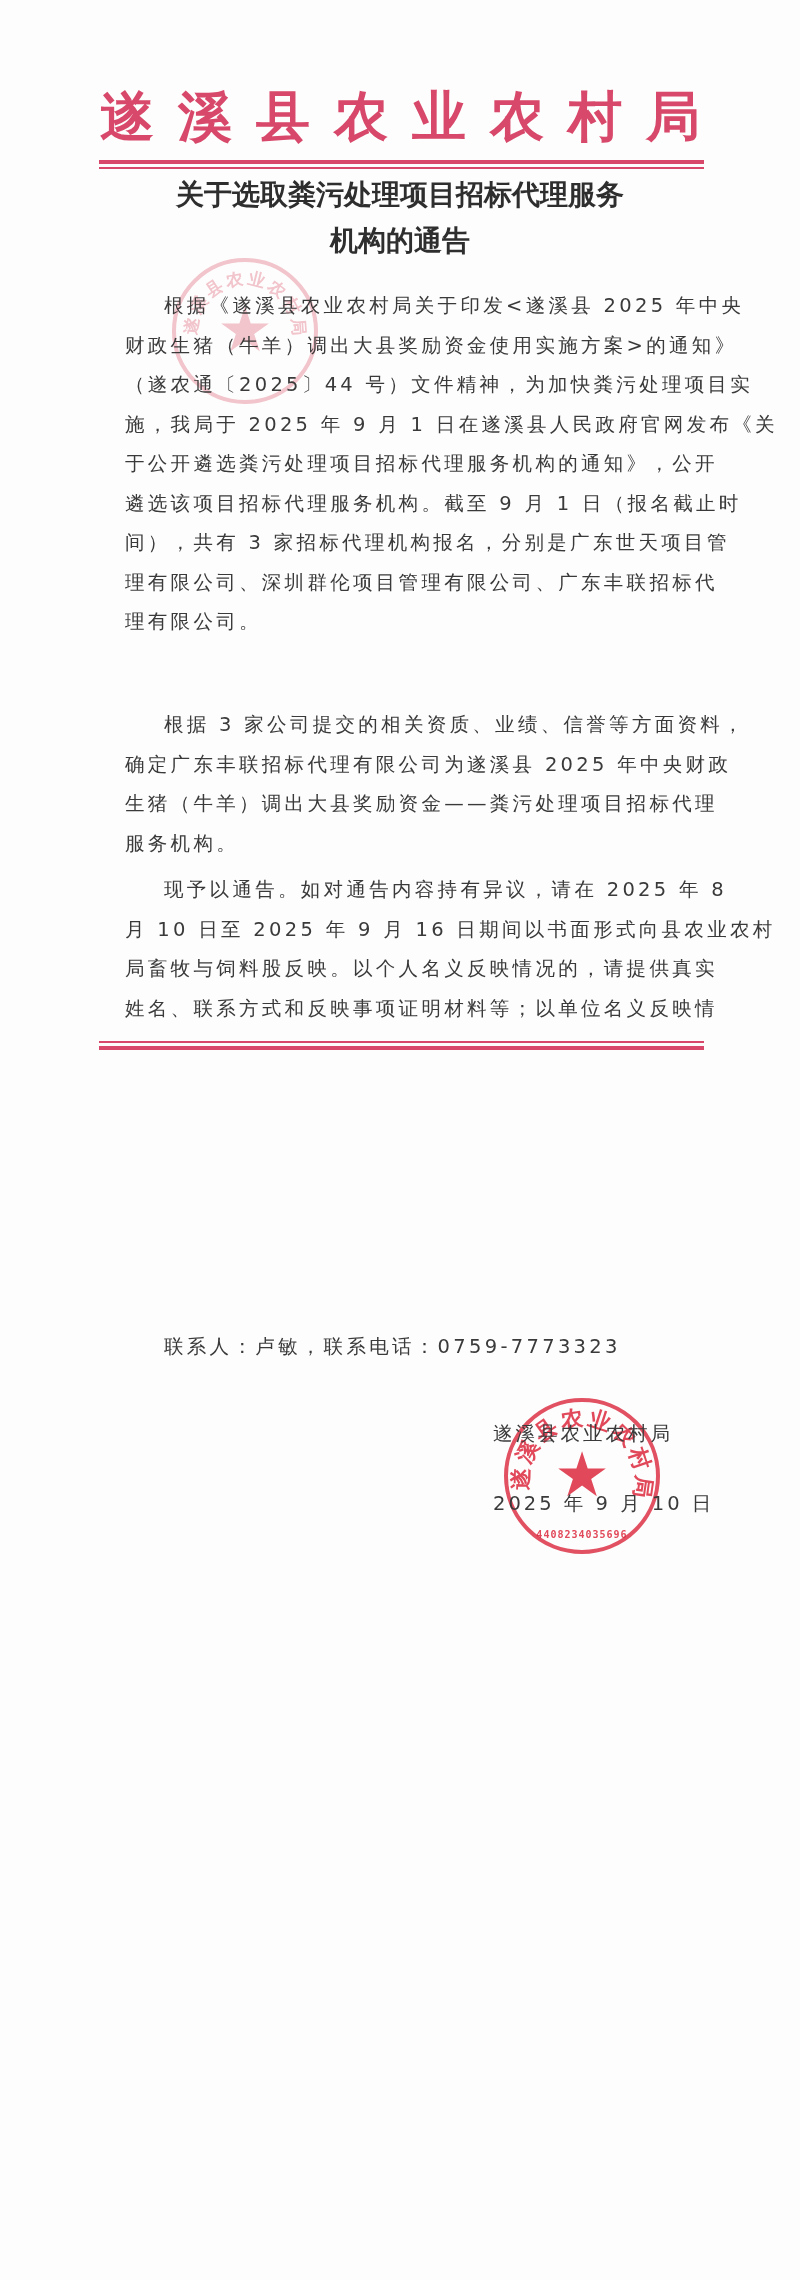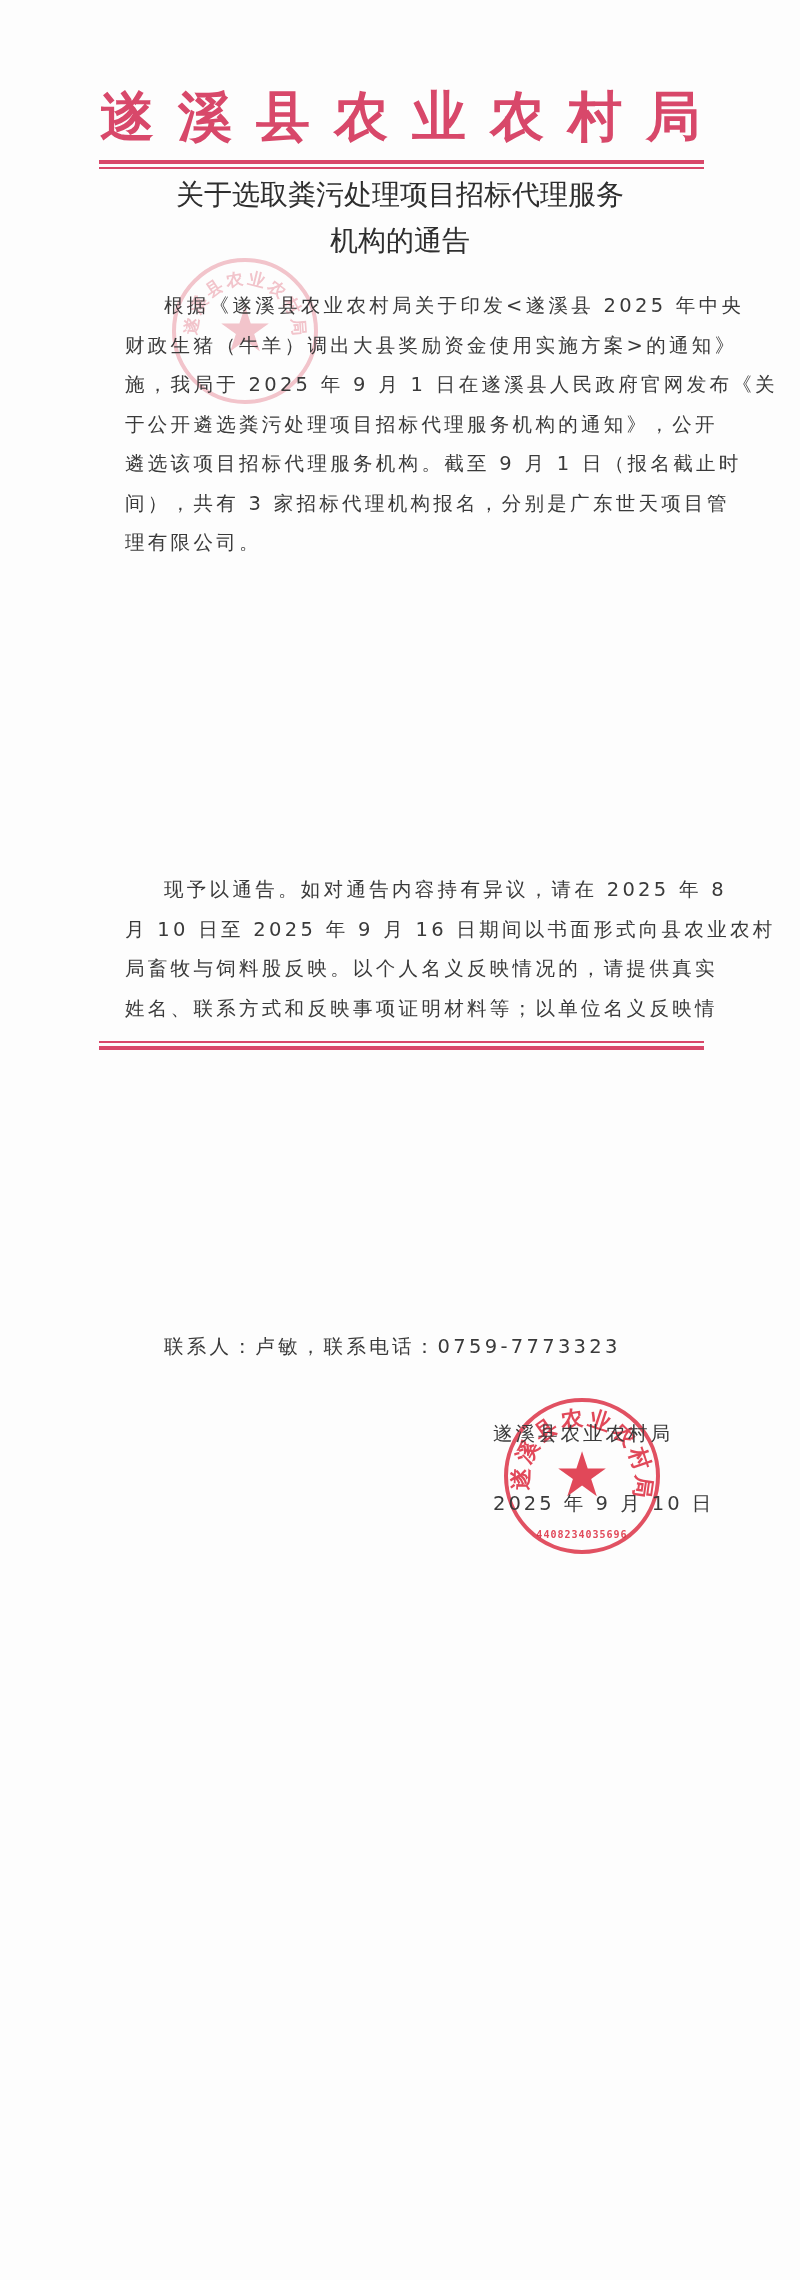--- a/index.html
+++ b/index.html
@@ -20,21 +20,21 @@
     color: #d8486a; font-size: 54px; font-weight: bold; letter-spacing: 0;
     font-family: "DejaVu Serif", "Liberation Serif", serif;
   }
   .masthead span { display: inline-block; }
 
   .rule { position: absolute; left: 99px; width: 605px; }
   .rule .bar { position: absolute; left: 0; right: 0; background: #d8486a; }
 
   .title {
     position: absolute; left: 0; width: 800px; text-align: center;
-    font-size: 28px; font-weight: normal; color: #2e2e2e;
+    font-size: 28px; font-weight: bold; color: #2e2e2e;
     font-family: "DejaVu Serif", "Liberation Serif", serif;
   }
 
   .para {
     position: absolute; left: 117px; width: 578px;
     font-size: 19.5px; line-height: 39.5px; color: #3a3a3a;
     text-align: justify; letter-spacing: 3.3px;
     font-family: "DejaVu Sans", "Liberation Sans", sans-serif;
     margin: 8px;
   }
@@ -98,27 +98,35 @@
       <text font-size="17" fill="rgba(220,90,110,0.35)" font-family="DejaVu Serif, serif" font-weight="bold" letter-spacing="3">
         <textPath href="#arc1" startOffset="4%">遂溪县农业农村局</textPath>
       </text>
     </svg>
     <div class="star">★</div>
   </div>
 
   <div class="para" style="top:278px;">
     <span class="line indent">根据《遂溪县农业农村局关于印发&lt;遂溪县 2025 年中央</span>
     <span class="line">财政生猪（牛羊）调出大县奖励资金使用实施方案&gt;的通知》</span>
+    <span class="line">（遂农通〔2025〕44 号）文件精神，为加快粪污处理项目实</span>
     <span class="line">施，我局于 2025 年 9 月 1 日在遂溪县人民政府官网发布《关</span>
     <span class="line">于公开遴选粪污处理项目招标代理服务机构的通知》，公开</span>
     <span class="line">遴选该项目招标代理服务机构。截至 9 月 1 日（报名截止时</span>
     <span class="line">间），共有 3 家招标代理机构报名，分别是广东世天项目管</span>
+    <span class="line">理有限公司、深圳群伦项目管理有限公司、广东丰联招标代</span>
     <span class="line">理有限公司。</span>
   </div>
 
+  <div class="para" style="top:697px;">
+    <span class="line indent">根据 3 家公司提交的相关资质、业绩、信誉等方面资料，</span>
+    <span class="line">确定广东丰联招标代理有限公司为遂溪县 2025 年中央财政</span>
+    <span class="line">生猪（牛羊）调出大县奖励资金——粪污处理项目招标代理</span>
+    <span class="line">服务机构。</span>
+  </div>
 
   <div class="para" style="top:862px;">
     <span class="line indent">现予以通告。如对通告内容持有异议，请在 2025 年 8</span>
     <span class="line">月 10 日至 2025 年 9 月 16 日期间以书面形式向县农业农村</span>
     <span class="line">局畜牧与饲料股反映。以个人名义反映情况的，请提供真实</span>
     <span class="line">姓名、联系方式和反映事项证明材料等；以单位名义反映情</span>
   </div>
 
   <div class="rule" style="top:1041px;height:10px;">
     <div class="bar" style="top:0;height:2px;"></div>

